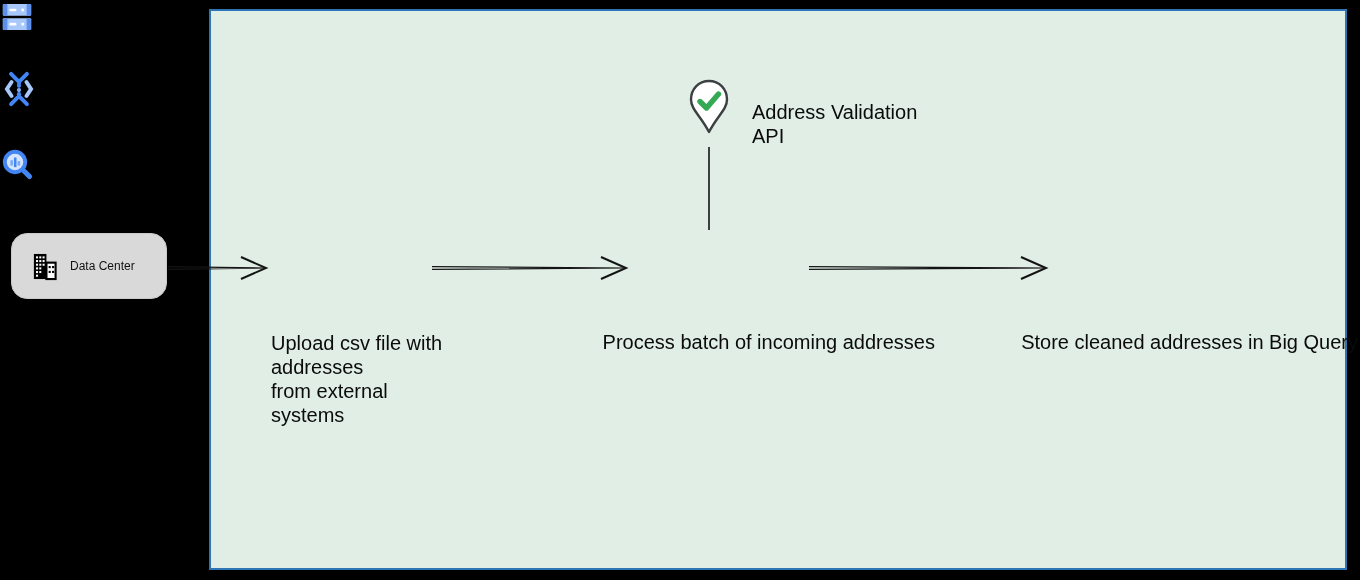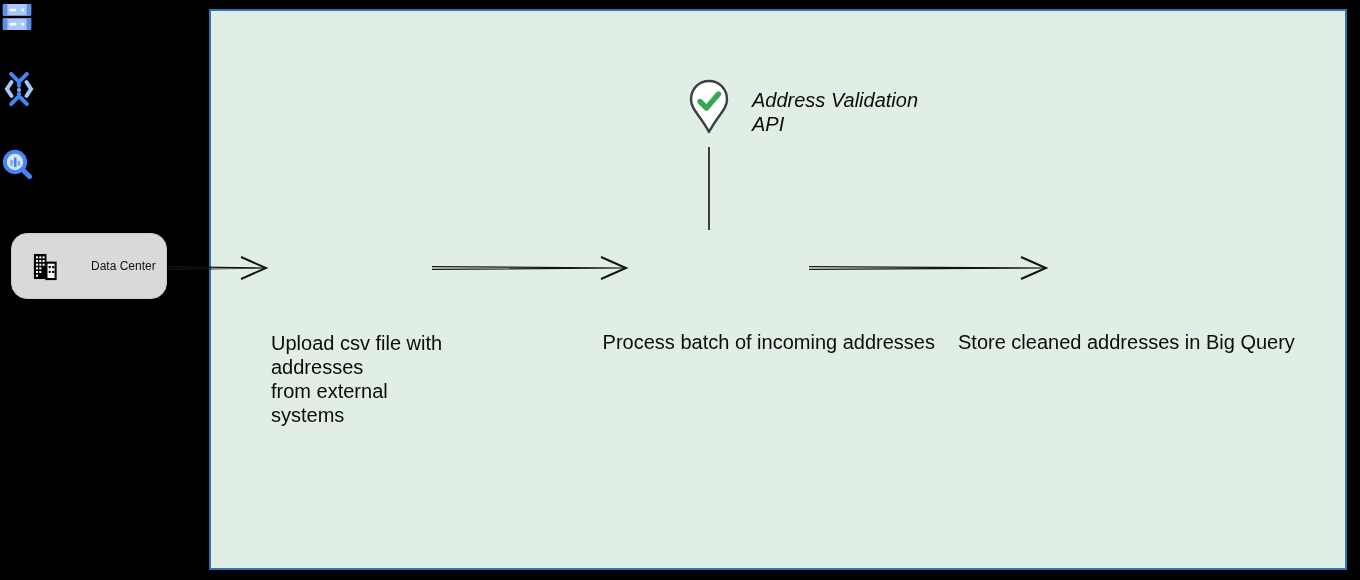--- a/index.html
+++ b/index.html
@@ -13,32 +13,32 @@
     position:absolute; left:209px; top:9px; width:1138px; height:561px;
     background:#E0EEE5; border:2px solid #2E75B6;
   }
   #node-cloud-storage { left:270px; top:232px; width:158px; height:70px; }
   #node-dataflow     { left:630px; top:230px; width:177px; height:77px; }
   #node-bigquery     { left:1050px; top:231px; width:162px; height:71px; }
   
   #node-data-center {
     position:absolute; left:11px; top:233px; width:156px; height:66px;
     background:#D9D9D9; border:1px solid #c9c9c9; border-radius:16px;
-    display:flex; align-items:center; padding-left:19px; gap:33px;
+    display:flex; align-items:center; padding-left:19px; gap:12px;
   }
   #node-data-center .label { font-size:12px; color:#111; white-space:nowrap; }
   
   .caption {
     position:absolute; font-size:20px; line-height:24px; color:#0b0b0b;
     white-space:pre-line;
   }
   #caption-upload  { left:271px; top:331px; width:280px; }
   #caption-process { left:535px; top:330px; width:400px; text-align:right; }
-  #caption-store   { left:958px; top:330px; width:400px; text-align:left; }
-  #caption-api     { left:752px; top:88px;  width:200px;font-style:italic; }
+  #caption-store   { left:958px; top:330px; width:400px; text-align:right; }
+  #caption-api     { left:752px; top:100px;  width:200px; }
   
   #pin { position:absolute; left:687px; top:78px; }
   
   #edges { position:absolute; left:0; top:0; width:1360px; height:580px; pointer-events:none; }
   .icon { flex:0 0 auto; display:block; }
 </style>
 </head>
 <body>
 
 <div id="stage">

